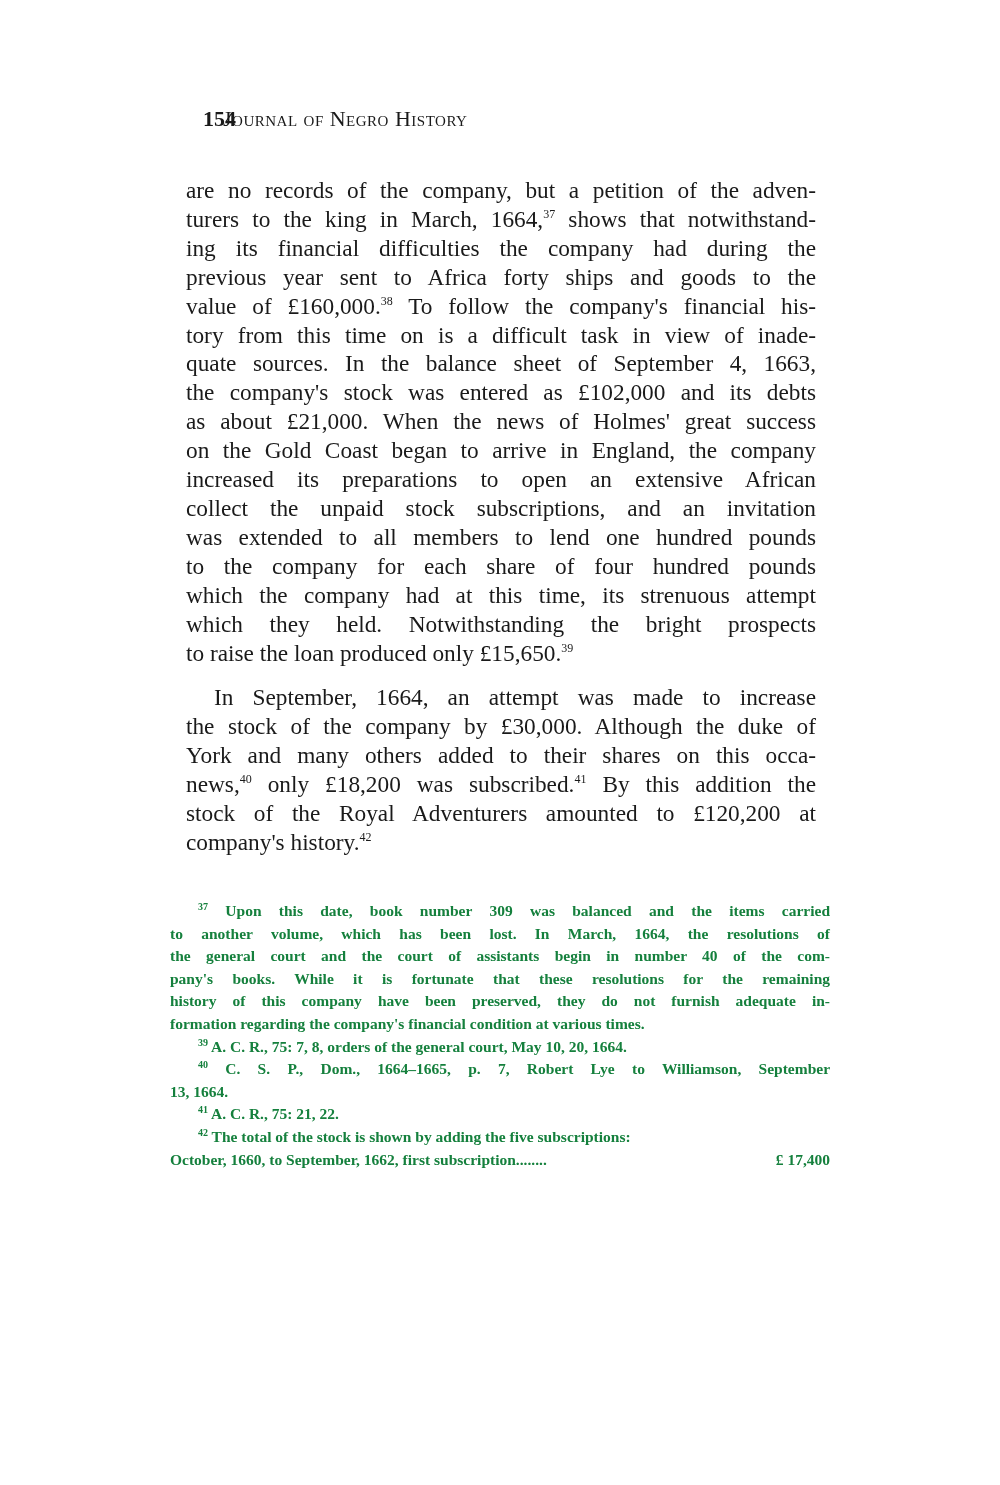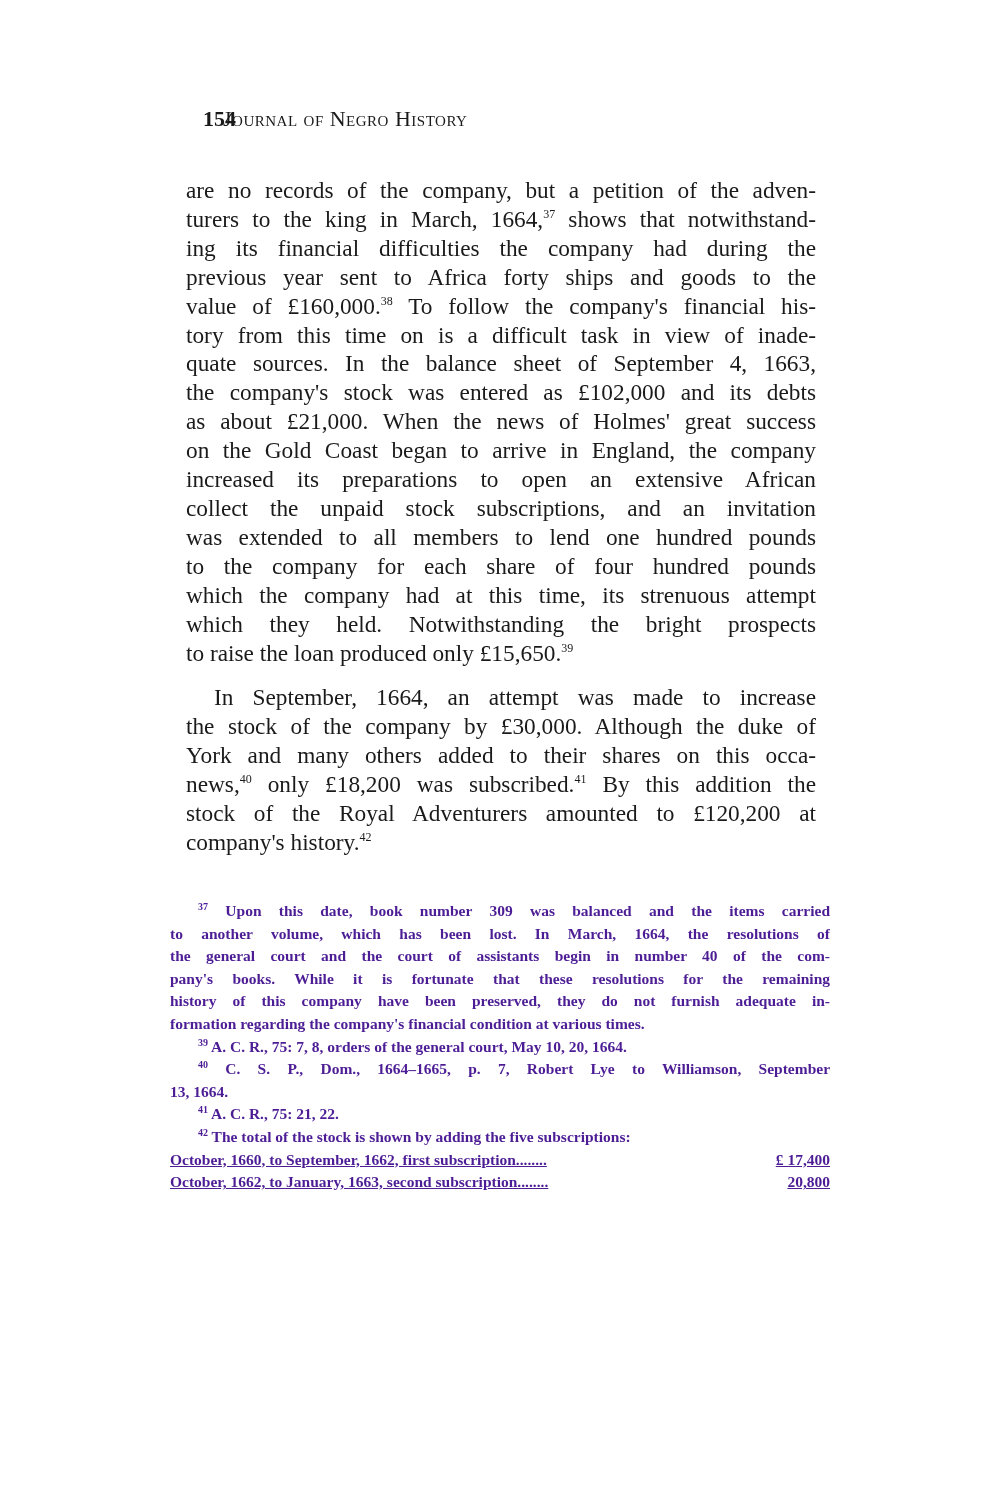--- a/index.html
+++ b/index.html
@@ -23,29 +23,29 @@
       position: absolute; left: 170px; top: 160px; width: 662px;
       font-size: 23.3px; line-height: 28.9px; text-align: justify;
       hyphens: manual;
     }
     .body-text p { margin: 16px; text-indent: 0; }
     .line { display: block; text-align: justify; text-align-last: justify; white-space: nowrap; }
     .line.last { text-align-last: left; }
     sup { font-size: 12px; line-height: 0; vertical-align: 9px; }
     .footnotes {
       position: absolute; left: 170px; top: 900px; width: 660px;
-      font-size: 15.5px; line-height: 22.6px; font-weight: bold; color: #4c1d95;
+      font-size: 15.5px; line-height: 22.6px; font-weight: bold; color: #15803d;
     }
     .fn { margin: 0; }
     .fn .line { text-align-last: justify; }
     .fn .line.last { text-align-last: left; }
     .fn .first { padding-left: 28px; }
     .fn sup { font-size: 10px; vertical-align: 6px; }
     .tbl-row {
-      display: flex; justify-content: flex-end; padding-left: 0; white-space: nowrap; text-decoration: underline;
+      display: flex; justify-content: flex-end; padding-left: 0; white-space: nowrap;
     }
     .tbl-row .desc { flex: 1; overflow: hidden; }
     .tbl-row .amt { width: 70px; text-align: right; }
   </style>
 </head>
 <body>
 
 <div class="header">
   <span class="page-num">154</span>
   <span class="running-title">Journal of Negro History</span>
@@ -99,18 +99,14 @@
   </div>
   <div class="fn">
     <span class="line first last"><sup>41</sup> <span>A. C. R., 75: 21, 22.</span></span>
   </div>
   <div class="fn">
     <span class="line first last"><sup>42</sup> <span>The total of the stock is shown by adding the five subscriptions:</span></span>
     <div class="tbl-row">
       <span class="desc">October, 1660, to September, 1662, first subscription........</span>
       <span class="amt">£ 17,400</span>
     </div>
-    <div class="tbl-row">
-      <span class="desc">October, 1662, to January, 1663, second subscription........</span>
-      <span class="amt">20,800</span>
-    </div>
   </div>
 </div>
 
 </body></html>

